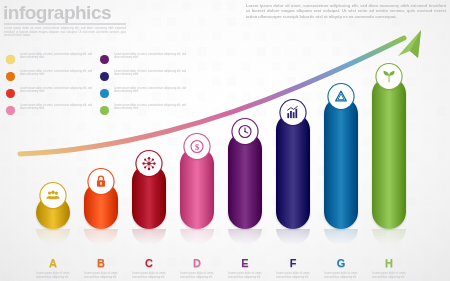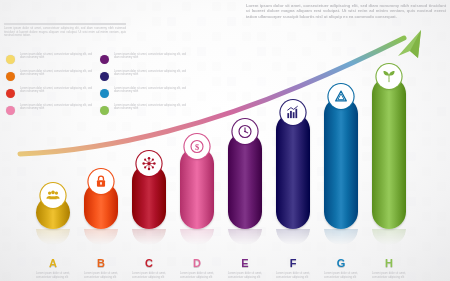--- a/index.html
+++ b/index.html
@@ -426,20 +426,21 @@
     <div class="sq" style="left: 272px; top: 272px; width: 9px; height: 9px; opacity: 0.1;"></div>
     <div class="sq" style="left: 302px; top: 272px; width: 9px; height: 9px; opacity: 0.1;"></div>
     <div class="sq" style="left: 332px; top: 272px; width: 9px; height: 9px; opacity: 0.1;"></div>
     <div class="sq" style="left: 347px; top: 272px; width: 9px; height: 9px; opacity: 0.17;"></div>
     <div class="sq" style="left: 377px; top: 272px; width: 9px; height: 9px; opacity: 0.17;"></div>
     <div class="sq" style="left: 407px; top: 272px; width: 9px; height: 9px; opacity: 0.17;"></div>
     <div class="sq" style="left: 422px; top: 272px; width: 9px; height: 9px; opacity: 0.1;"></div>
   </div>
 
 <div id="header">
+  <div id="title">infographics</div>
   <div id="title-rule"></div>
   <div id="header-sub">Lorem ipsum dolor sit amet, consectetuer adipiscing elit, sed diam nonummy nibh euismod tincidunt ut laoreet dolore magna aliquam erat volutpat. Ut wisi enim ad minim veniam, quis nostrud exerci tation.</div>
   <div id="header-right">Lorem ipsum dolor sit amet, consectetuer adipiscing elit, sed diam nonummy nibh euismod tincidunt ut laoreet dolore magna aliquam erat volutpat. Ut wisi enim ad minim veniam, quis nostrud exerci tation ullamcorper suscipit lobortis nisl ut aliquip ex ea commodo consequat.</div>
 </div>
 
 <div id="legend">
   <div class="legend-col c1">
     <div class="legend-item">
       <span class="legend-dot" style="background: rgb(245, 217, 106);"></span>
       <span class="legend-text">Lorem ipsum dolor sit amet, consectetuer adipiscing elit, sed diam nonummy nibh</span>

